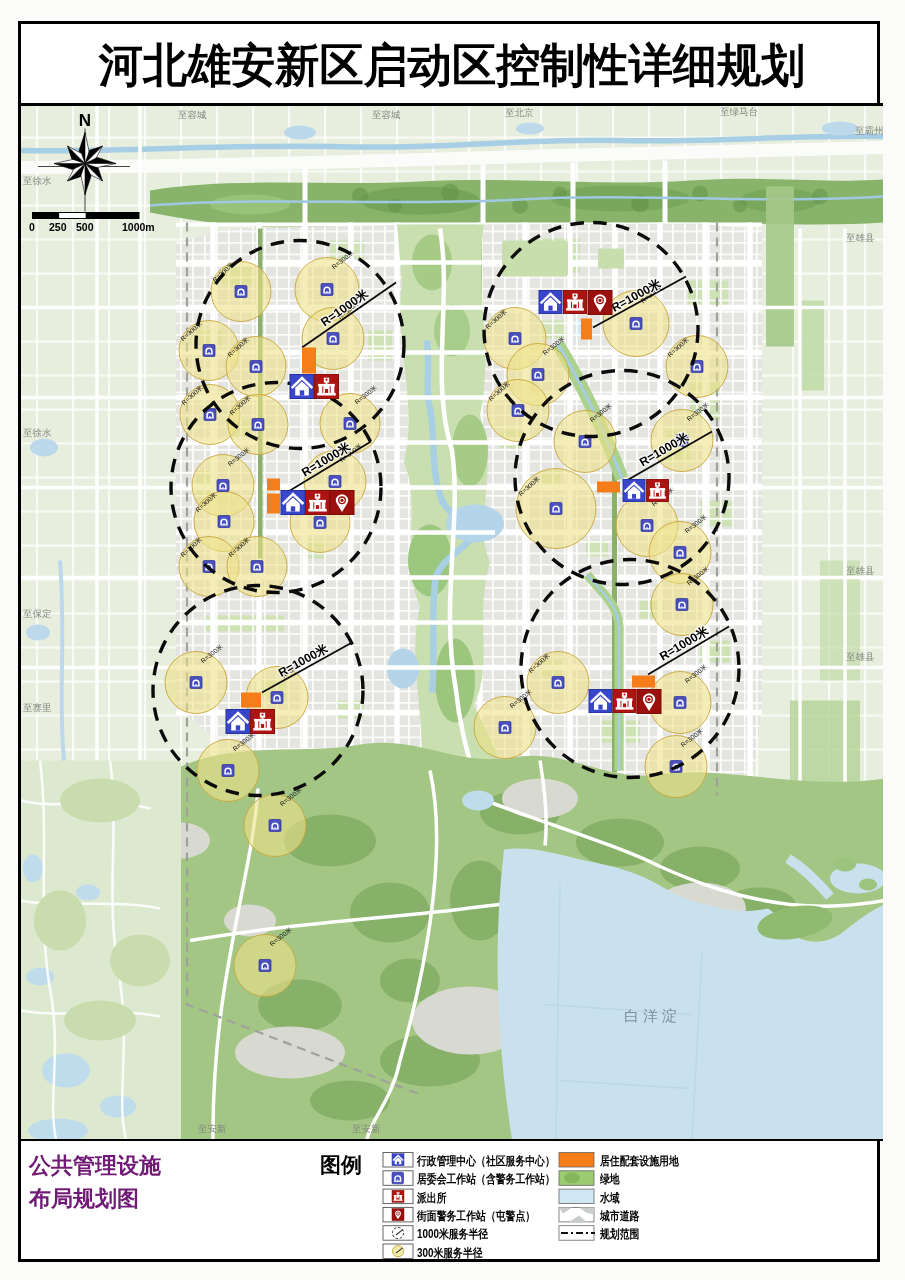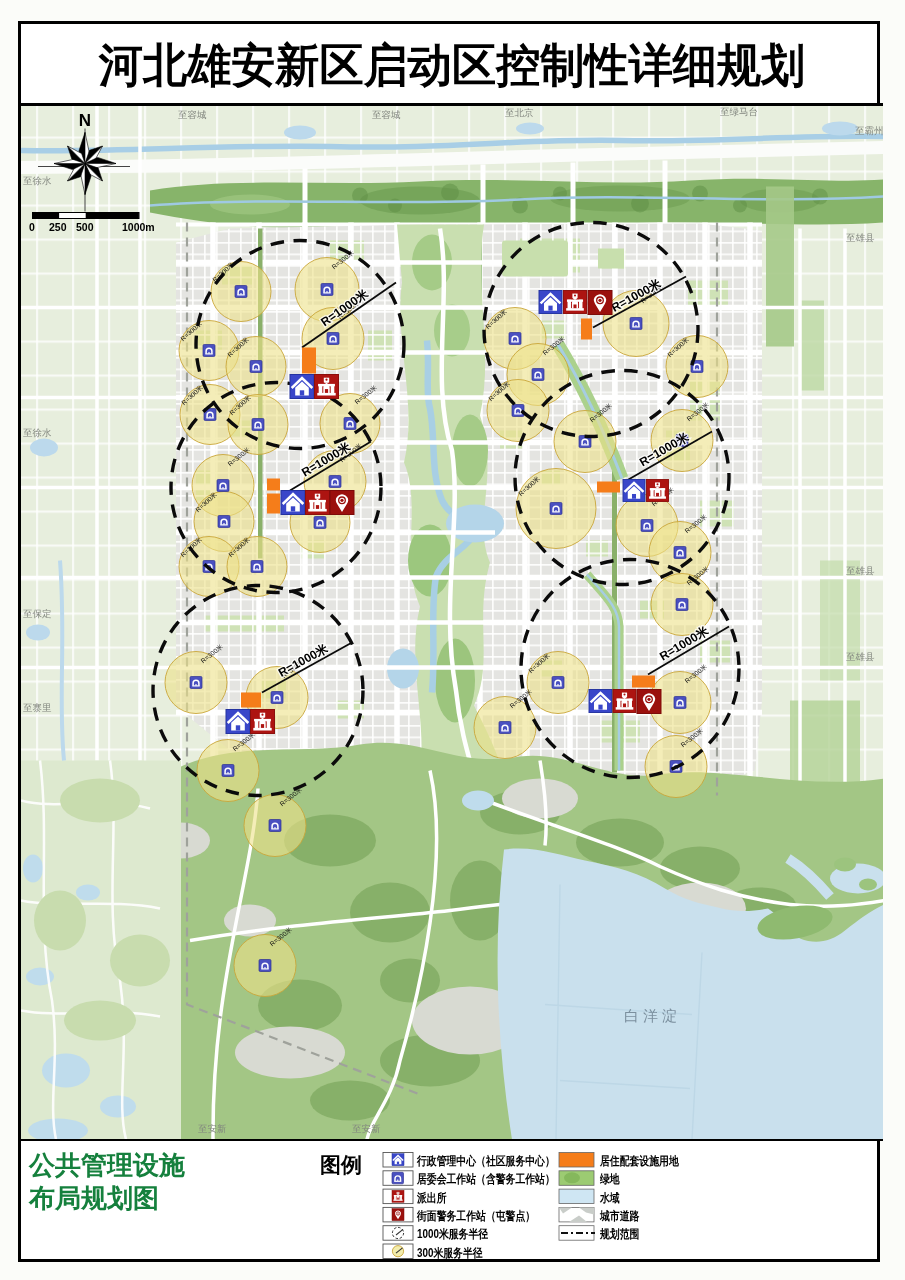--- a/index.html
+++ b/index.html
@@ -2,21 +2,21 @@
 <html><head>
 <meta charset="utf-8">
 <style>
 html,body{margin:0;padding:0;background:#fbfcf9;}
 .page{position:relative;width:905px;height:1280px;font-family:"Liberation Sans",sans-serif;overflow:hidden;background:#fbfcf9;text-decoration:underline;}
 .frame{position:absolute;left:18px;top:21px;width:862px;height:1241px;border:3px solid #000;box-sizing:border-box;background:#fff;}
 .title{position:absolute;left:21px;top:35px;width:862px;text-align:center;font-size:46px;font-weight:bold;color:#000;transform:scaleX(0.96);transform-origin:center;white-space:nowrap;}
 .sep1{position:absolute;left:21px;top:103px;width:862px;height:2.5px;background:#000;}
 .sep2{position:absolute;left:21px;top:1139px;width:862px;height:2px;background:#000;}
 .mapsvg{position:absolute;left:21px;top:105.5px;}
-.lgtitle{position:absolute;left:29px;top:1149px;font-size:26px;font-weight:bold;line-height:33px;color:#15803d;}
+.lgtitle{position:absolute;left:29px;top:1149px;font-size:22px;font-weight:bold;line-height:33px;color:#701a75;}
 .lgword{position:absolute;left:320px;top:1151px;font-size:21px;font-weight:bold;color:#000;}
 .lgitem{position:absolute;font-size:12px;font-weight:bold;color:#000;white-space:nowrap;transform:scaleX(0.82);transform-origin:left;}
 </style>
 </head>
 <body>
 <div class="page">
 
 <div class="frame"></div>
 
 <div class="title">河北雄安新区启动区控制性详细规划</div>

